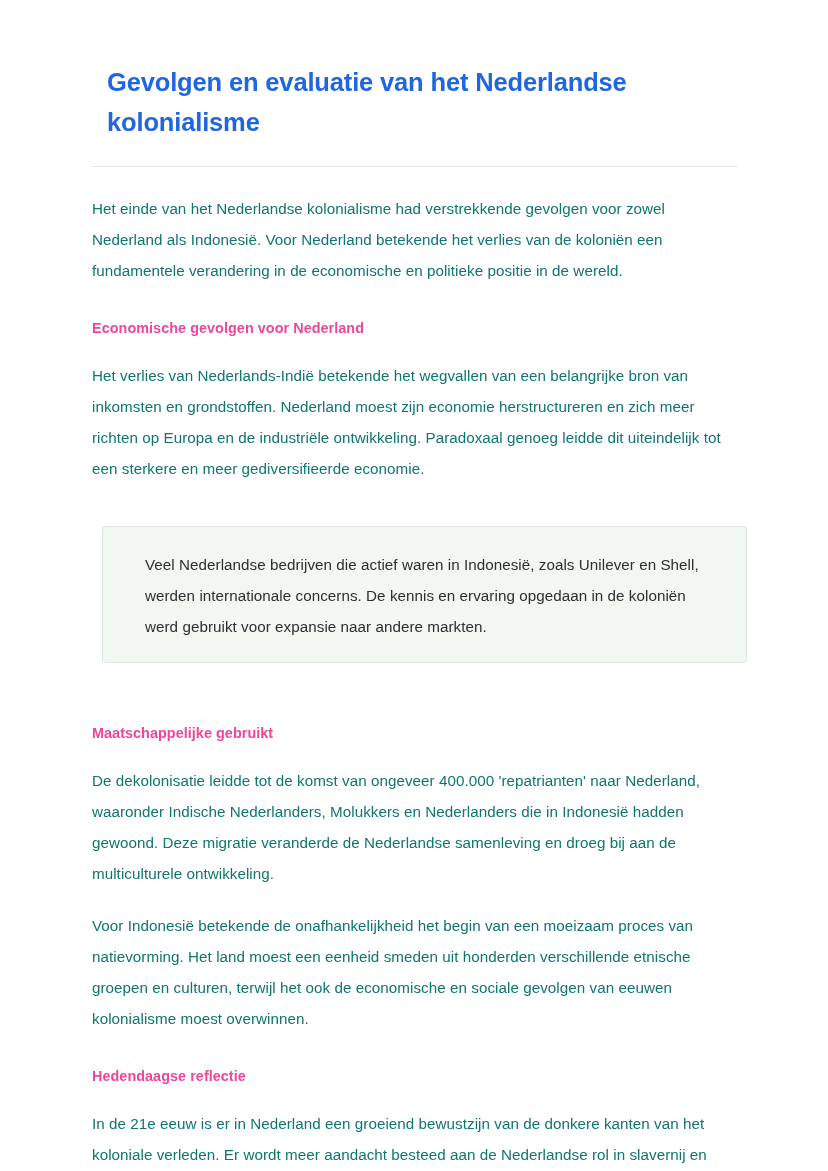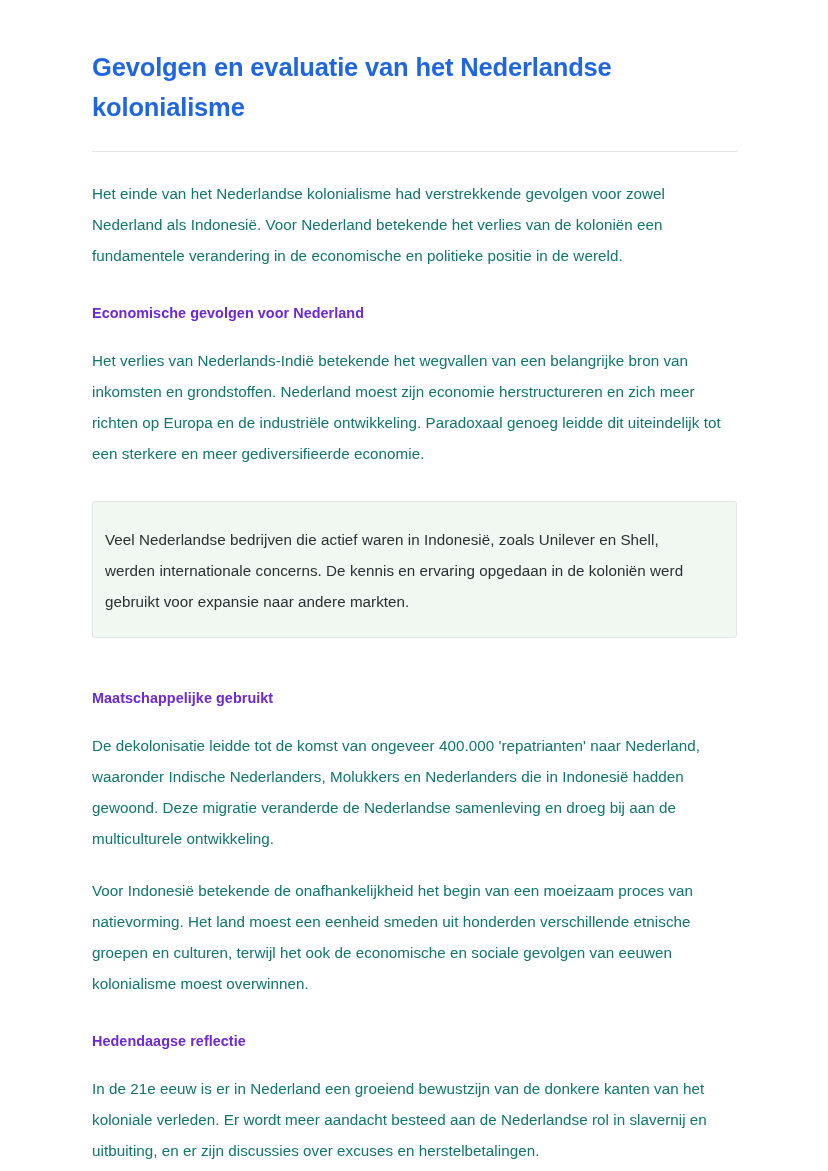--- a/index.html
+++ b/index.html
@@ -23,21 +23,21 @@
     background: #ffffff;
     padding: 47px 92px 0 92px;
   }
 
   .article {
     width: 645px;
   }
 
   
   .doc-title {
-    margin: 0;
+    margin: 15px;
     font-size: 25.5px;
     line-height: 40px;
     font-weight: 700;
     color: #1f66e0;
     letter-spacing: -0.15px;
     max-width: 560px;
   }
 
   .title-rule {
     margin: 24px 0 0 0;
@@ -58,35 +58,35 @@
 
   .gap-after-rule { height: 26px; }
   .para-gap        { height: 21px; }
 
   
   h2.section-heading {
     margin: 0;
     font-size: 14.4px;
     line-height: 22px;
     font-weight: 700;
-    color: #6d28d9;
+    color: #ec4899;
     letter-spacing: 0.05px;
   }
   .heading-gap-top    { height: 31px; }
   .heading-gap-bottom { height: 21px; }
 
   
   .callout {
     box-sizing: border-box;
     width: 645px;
-    margin: 0;
+    margin: 10px;
     background: #f0f8f1;
     border: 1px solid #dfe7e0;
     border-radius: 3px;
-    padding: 22px 26px 20px 12px;
+    padding: 22px 26px 20px 42px;
   }
   .callout p {
     margin: 0;
     font-size: 15.2px;
     line-height: 31px;
     color: #2b2f33;
     letter-spacing: 0.05px;
   }
   .callout-gap-top    { height: 32px; }
   .callout-gap-bottom { height: 18px; }

